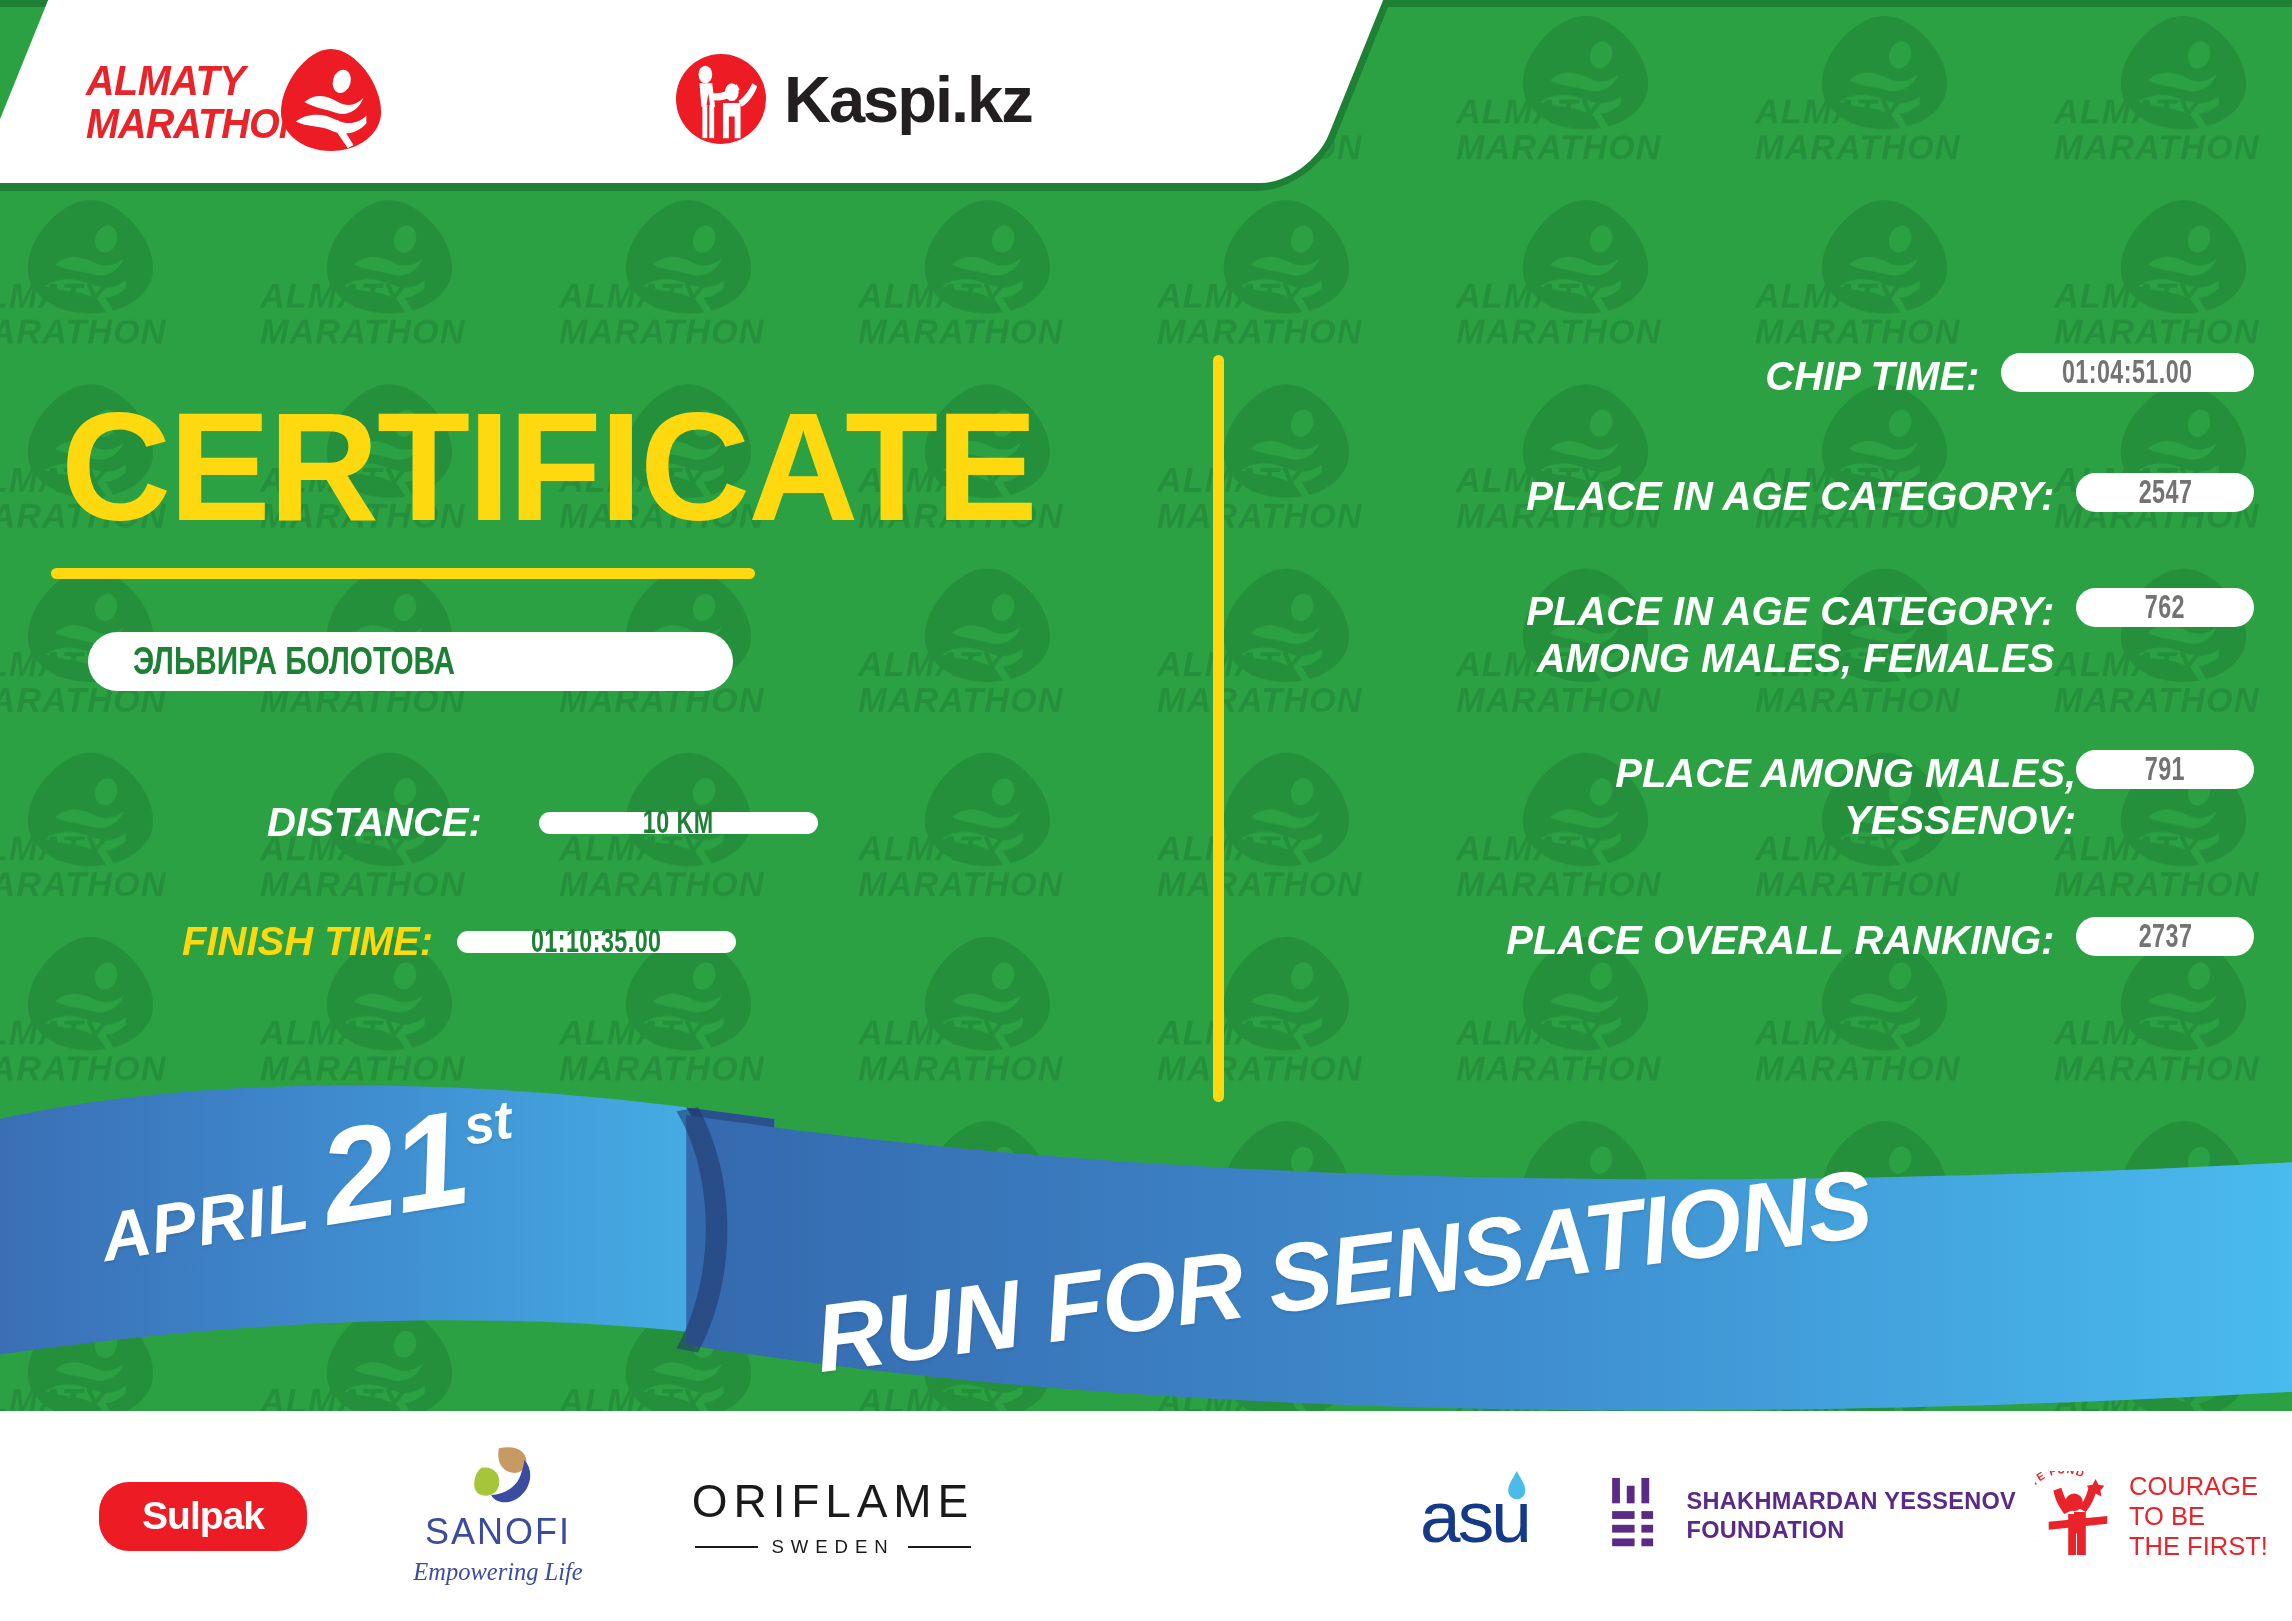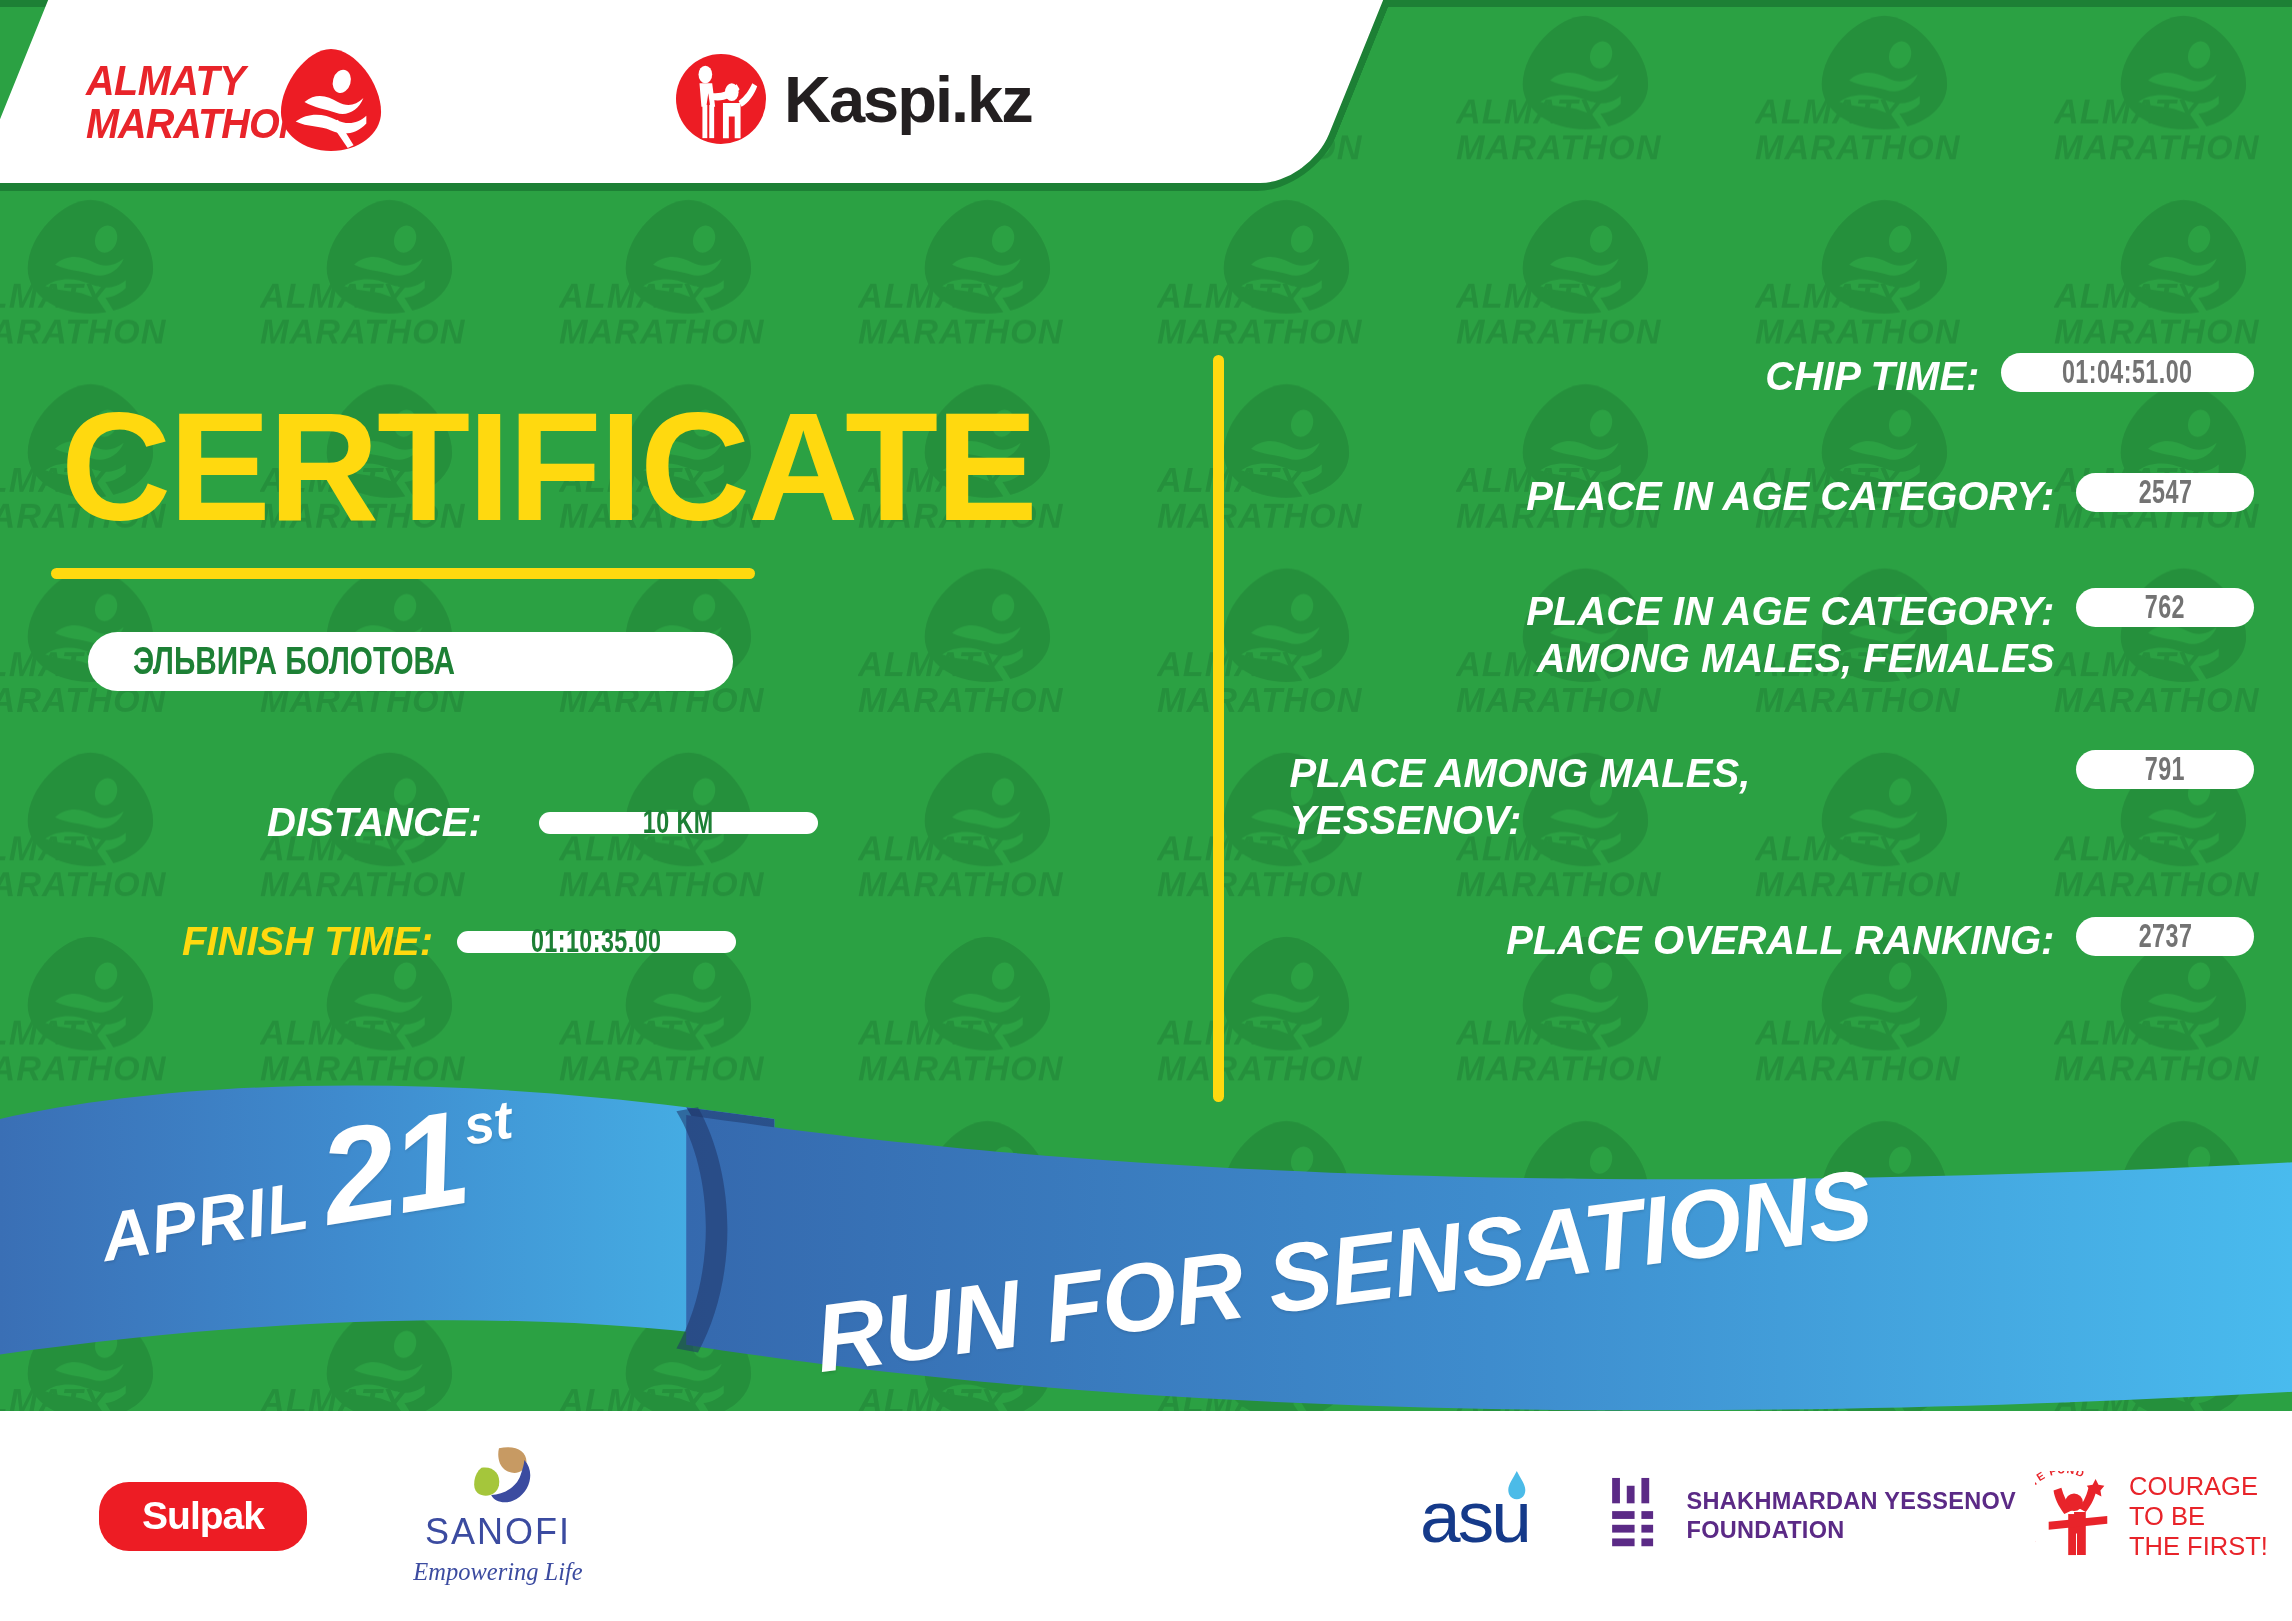--- a/index.html
+++ b/index.html
@@ -383,21 +383,21 @@
       <div class="slabel">
         <div>PLACE IN AGE CATEGORY:</div>
         <div>AMONG MALES, FEMALES</div>
       </div>
       <div class="spill">
         <span>762</span>
       </div>
     </div>
 
     <div class="stat" style="top:397px;">
-      <div class="slabel" style="text-align:left; padding-left:25.5px; padding-right:0;">
+      <div class="slabel" style="text-align:right; padding-left:25.5px; padding-right:0;">
         <div>PLACE AMONG MALES,</div>
         <div>YESSENOV:</div>
       </div>
       <div class="spill">
         <span>791</span>
       </div>
     </div>
 
     <div class="stat" style="top:564px;">
       <div class="slabel">PLACE OVERALL RANKING:</div>
@@ -455,20 +455,28 @@
     <div class="sp" id="sp-sanofi">
       <svg class="sanofi-mark" viewBox="0 0 78 62">
         <path d="M40 2 C58 -2 70 6 68 18 C66 28 54 30 46 24 C40 20 38 10 40 2 Z" fill="#c79a63"></path>
         <path d="M66 14 C76 24 74 44 58 54 C48 60 36 58 32 50 C44 50 58 42 62 30 C64 24 66 18 66 14 Z" fill="#3b4ba0"></path>
         <path d="M22 22 C34 20 42 28 40 40 C38 50 26 54 18 48 C12 43 14 28 22 22 Z" fill="#a5c63b"></path>
       </svg>
       <div class="sanofi-name">SANOFI</div>
       <div class="sanofi-tag">Empowering Life</div>
     </div>
 
+    <div class="sp" id="sp-oriflame">
+      <div class="ori-name">ORIFLAME</div>
+      <div class="ori-sub-wrap">
+        <div class="ori-line"></div>
+        <div class="ori-sub">SWEDEN</div>
+        <div class="ori-line"></div>
+      </div>
+    </div>
 
 
     <div class="sp" id="sp-asu">
       <div class="asu-text">
         <span>asu</span>
         <svg class="asu-drop" viewBox="0 0 22 30">
           <path d="M11 0 C16 10 22 16 19 24 C16 31 6 31 3 24 C0 16 6 10 11 0 Z" fill="#4bbbe8"></path>
         </svg>
       </div>
     </div>

